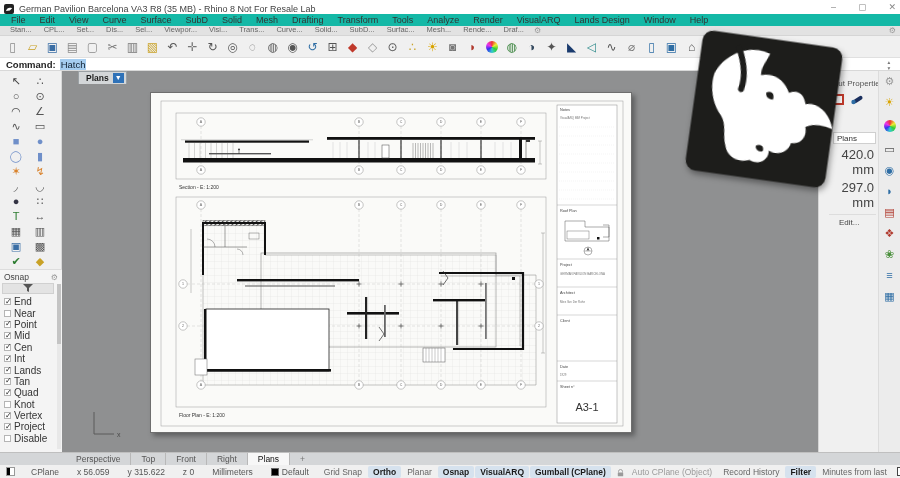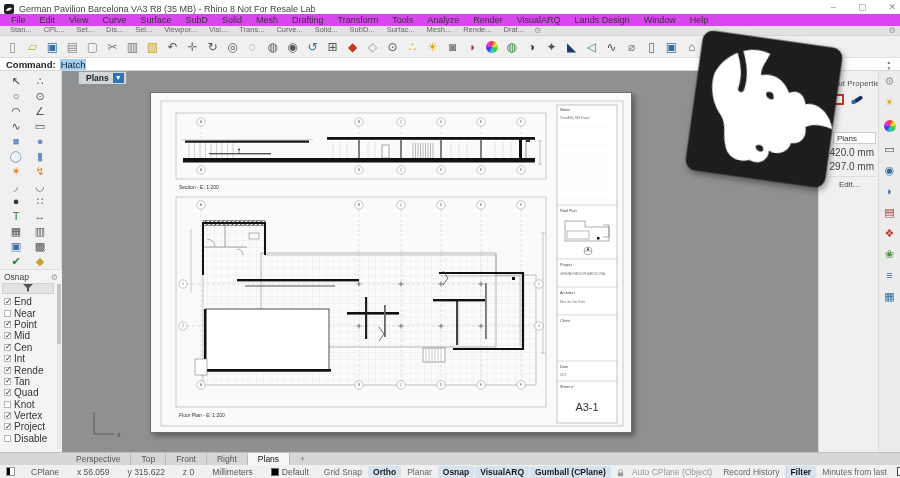--- a/index.html
+++ b/index.html
@@ -5,21 +5,21 @@
 *{margin:0;padding:0;box-sizing:border-box}
 html,body{width:900px;height:478px}
 body{position:relative;font-family:"Liberation Sans","DejaVu Sans",sans-serif;background:#f0f0f0;overflow:hidden;font-size:9px;color:#333}
 .abs{position:absolute}
 
 #titlebar{left:0;top:0;width:900px;height:14px;background:#fff;display:flex;align-items:flex-end;padding-left:4px}
 #titlebar .title{margin-left:5px;font-size:9px;color:#444;white-space:nowrap}
 #win-controls{position:absolute;right:4px;top:0;display:flex;gap:22px;color:#888;font-size:9px;line-height:14px}
 #win-controls span{cursor:default}
 
-#menubar{left:0;top:14px;width:900px;height:12px;background:#d946ef;display:flex;align-items:flex-start;padding-left:4px}
+#menubar{left:0;top:14px;width:900px;height:12px;background:#14b8a6;display:flex;align-items:flex-start;padding-left:4px}
 .menu-item{padding:0 7px;font-size:9px;color:#333;line-height:12px;white-space:nowrap}
 
 #tabrow{left:0;top:26px;width:900px;height:10px;background:#e2e2e2;display:flex;align-items:flex-end;padding-left:4px;border-bottom:1px solid #d5d5d5}
 .tt{font-size:7.5px;color:#666;padding:1px 6px;white-space:nowrap}
 .tt.grp{margin-left:2px}
 .tt.active{background:#fafafa;color:#222;border:1px solid #cfcfcf;border-bottom:none}
 .tt-gear{color:#9a9a9a;font-size:8px;padding:0 4px}
 
 #iconrow{left:0;top:36px;width:900px;height:21px;background:#f0f0f0;display:flex;align-items:center;padding-left:3px;gap:1px}
 .tb-ic{width:19px;height:18px;font-size:12px;line-height:18px;text-align:center;color:#666;flex:0 0 auto}
@@ -59,21 +59,21 @@
 .cap{font-size:5px;fill:#333;font-family:"Liberation Sans",sans-serif}
 .tb-lbl{font-size:3.8px;fill:#444;font-family:"Liberation Sans",sans-serif}
 .tb-val{font-size:2.9px;fill:#777;font-family:"Liberation Sans",sans-serif}
 .sheetno{font-size:11px;fill:#333;text-anchor:middle;font-family:"Liberation Sans",sans-serif}
 
 #rightpanel{left:818px;top:0;width:60px;height:381px;background:#f0f0f0;border-left:1px solid #d5d5d5}
 #rp-title{font-size:8px;color:#555;padding:8px 0 2px 2px;white-space:nowrap;overflow:hidden}
 #rp-icons{display:flex;gap:6px;padding:3px 0 0 14px;align-items:center}
 .rp-ic1{width:11px;height:11px;background:#fff;border:2px solid #c0392b}
 #rp-name{margin:26px 2px 0 14px;background:#fff;border:1px solid #cfcfcf;font-size:8px;color:#333;padding:1px 3px;height:12px}
-.rp-dim{font-size:10px;color:#444;text-align:right;margin:3px 4px 0 0}
+.rp-dim{font-size:13px;color:#444;text-align:right;margin:3px 4px 0 0}
 #rp-sep{border-top:1px solid #ddd;margin:4px 2px 0 10px}
 #rp-edit{font-size:8px;color:#444;margin:3px 0 0 20px}
 
 #rightstrip{left:878px;top:0;width:22px;height:381px;background:#ececec;border-left:1px solid #dcdcdc;display:flex;flex-direction:column;align-items:center;padding-top:4px;gap:8px}
 .rs-ic{width:13px;height:13px;font-size:11px;line-height:13px;text-align:center}
 
 #rhino-logo{left:688px;top:34px;width:152px;height:150px;transform:rotate(8deg);z-index:60;filter:drop-shadow(2px 3px 3px rgba(0,0,0,.4))}
 
 #vptabs{left:0;top:452px;width:900px;height:13px;background:#d4d6d8;display:flex;align-items:stretch;padding-left:66px;border-top:1px solid #bfbfbf}
 .vpt{font-size:8.5px;color:#555;padding:0 10px;line-height:13px;border-right:1px solid #b8b8b8;white-space:nowrap}
@@ -570,21 +570,21 @@
             <span>Cen</span>
           </label>
 
           <label class="os-row">
             <span class="cb on"></span>
             <span>Int</span>
           </label>
 
           <label class="os-row">
             <span class="cb on"></span>
-            <span>Rende</span>
+            <span>Lands</span>
           </label>
 
           <label class="os-row">
             <span class="cb on"></span>
             <span>Tan</span>
           </label>
 
           <label class="os-row">
             <span class="cb on"></span>
             <span>Quad</span>

